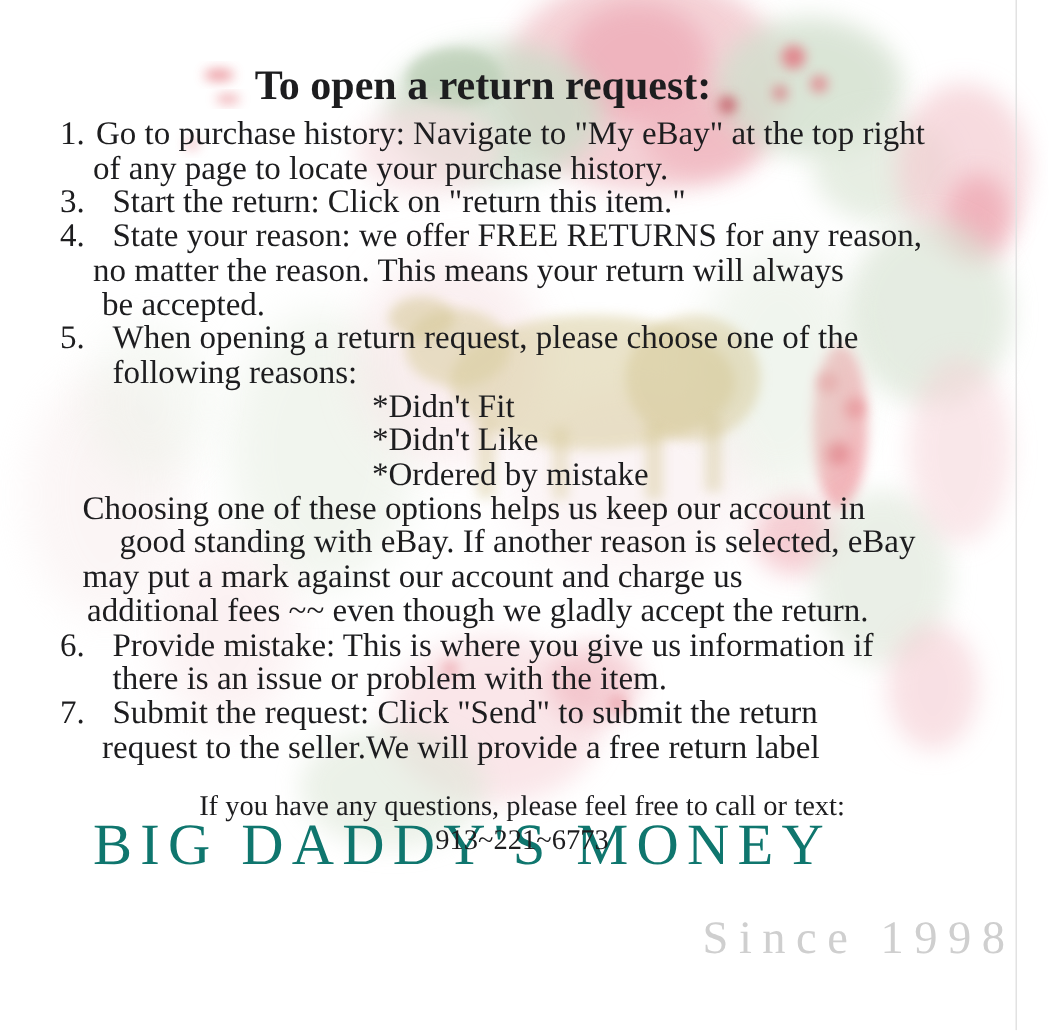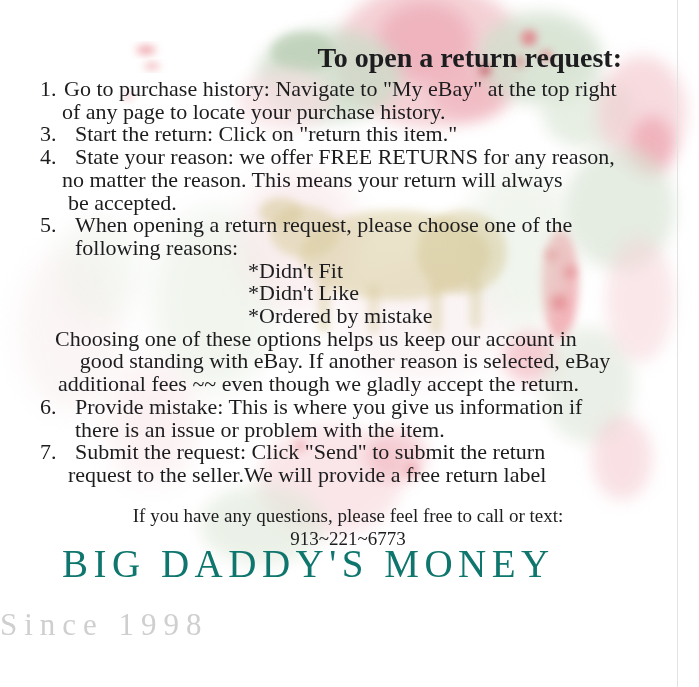--- a/index.html
+++ b/index.html
@@ -7,26 +7,26 @@
     position:relative;width:699px;height:687px;background:#ffffff;overflow:hidden;
     font-family:"Liberation Serif","DejaVu Serif",serif;color:#1d1d1f;
   }
   .bg{position:absolute;left:0;top:0;z-index:0;}
   .edge-line{position:absolute;left:677px;top:0;width:1px;height:687px;background:#e2e2e2;z-index:1;}
   .wm1{
     position:absolute;left:62px;top:541px;z-index:2;white-space:nowrap;
     font-size:39px;letter-spacing:5.5px;color:#0f766e;
   }
   .wm2{
-    position:absolute;left:0;top:607px;width:677px;text-align:left;z-index:2;
+    position:absolute;left:0;top:607px;width:677px;text-align:right;z-index:2;
     font-size:31px;letter-spacing:7px;color:#cfcfcf;white-space:nowrap;
   }
   .content{position:absolute;left:40px;top:40px;width:600px;z-index:3;}
   h1.title{
-    font-size:28px;font-weight:700;margin:0 0 2px -18px;width:600px;text-align:right;
+    font-size:28px;font-weight:700;margin:0 0 2px -18px;width:600px;text-align:center;
     line-height:36px;
   }
   .body{font-size:22px;line-height:22.7px;}
   .ln{white-space:nowrap;}
   .mk{display:inline-block;width:35px;}
   .mk1{width:24px;}
   .i10{padding-left:10px;text-align:center;}
   .i15{padding-left:15px;}
   .i18{padding-left:18px;}
   .i22{padding-left:22px;}
@@ -142,20 +142,21 @@
 
       <div class="ln"><span class="mk">5.</span><span>When opening a return request, please choose one of the</span></div>
       <div class="ln i35">following reasons:</div>
 
       <div class="ln r">*Didn't Fit</div>
       <div class="ln r">*Didn't Like</div>
       <div class="ln r">*Ordered by mistake</div>
 
       <div class="ln i15">Choosing one of these options helps us keep our account in</div>
       <div class="ln i10">good standing with eBay. If another reason is selected, eBay</div>
+      <div class="ln i15">may put a mark against our account and charge us</div>
       <div class="ln i18">additional fees ~~ even though we gladly accept the return.</div>
 
       <div class="ln"><span class="mk">6.</span><span>Provide mistake: This is where you give us information if</span></div>
       <div class="ln i35">there is an issue or problem with the item.</div>
 
       <div class="ln"><span class="mk">7.</span><span>Submit the request: Click "Send" to submit the return</span></div>
       <div class="ln i28">request to the seller.We will provide a free return label</div>
     </div>
 
     <div class="footer">

